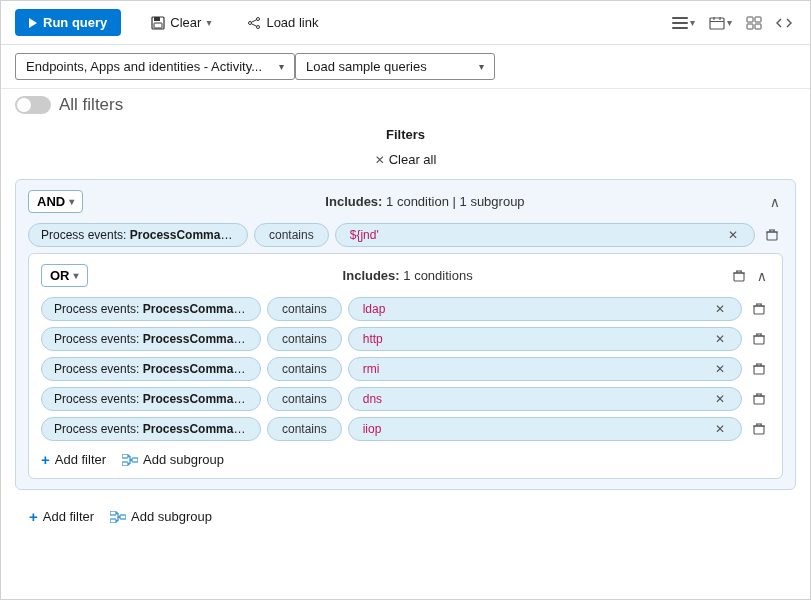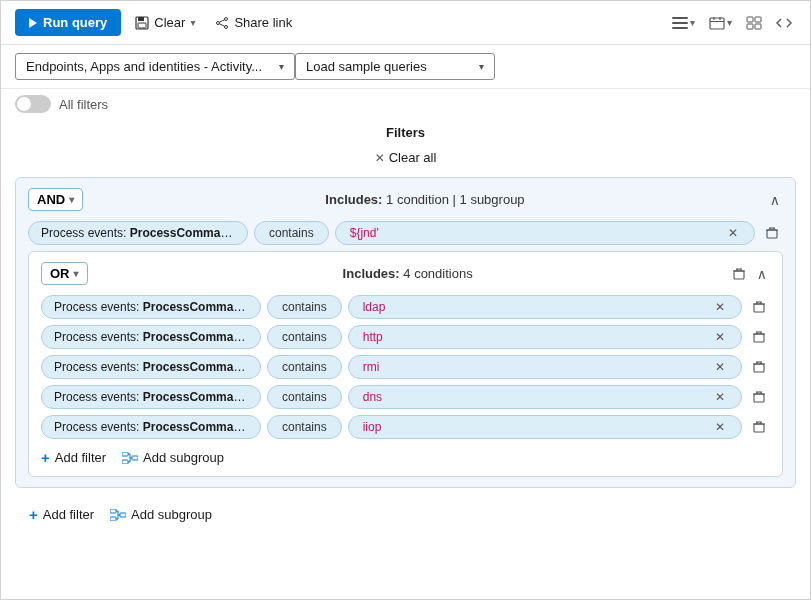--- a/index.html
+++ b/index.html
@@ -19,21 +19,21 @@
       display: flex;
       flex-direction: column;
       background: #fff;
     }
     
     .toolbar {
       display: flex;
       align-items: center;
       padding: 8px 14px;
       border-bottom: 1px solid #e0e0e0;
-      gap: 8px;
+      gap: 24px;
       background: #fff;
     }
     .btn-run {
       display: flex;
       align-items: center;
       gap: 6px;
       background: #0078d4;
       color: #fff;
       border: none;
       border-radius: 4px;
@@ -118,21 +118,21 @@
     .toggle-switch::after {
       content: '';
       width: 14px;
       height: 14px;
       background: #fff;
       border-radius: 50%;
       position: absolute;
       top: 2px;
       left: 2px;
     }
-    .filters-label { font-size: 13px; color: #555; }
+    .filters-label { font-size: 17px; color: #555; }
     
     .filters-heading {
       display: flex;
       align-items: center;
       padding: 6px 14px;
       gap: 10px;
       flex-direction: column;
     }
     .filters-heading-text { font-weight: 600; font-size: 13px; }
     .clear-all-btn {
@@ -321,21 +321,21 @@
     <button class="toolbar-btn">
       <span class="svg-icon">
         <svg width="14" height="14" viewBox="0 0 14 14" fill="none">
           <circle cx="11" cy="3" r="1.5" stroke="#333" stroke-width="1"></circle>
           <circle cx="11" cy="11" r="1.5" stroke="#333" stroke-width="1"></circle>
           <circle cx="3" cy="7" r="1.5" stroke="#333" stroke-width="1"></circle>
           <line x1="4.3" y1="6.3" x2="9.7" y2="3.7" stroke="#333" stroke-width="1"></line>
           <line x1="4.3" y1="7.7" x2="9.7" y2="10.3" stroke="#333" stroke-width="1"></line>
         </svg>
       </span>
-      <span>Share link</span>
+      <span>Load link</span>
     </button>
     <div class="toolbar-right">
       <button class="toolbar-icon-btn">
         <svg width="16" height="14" viewBox="0 0 16 14" fill="none">
           <rect x="0" y="1" width="16" height="2" rx="1" fill="#555"></rect>
           <rect x="0" y="6" width="16" height="2" rx="1" fill="#555"></rect>
           <rect x="0" y="11" width="16" height="2" rx="1" fill="#555"></rect>
         </svg>
         <span class="chev" style="margin-left:2px">▾</span>
       </button>
@@ -430,21 +430,21 @@
 
       <div class="or-block">
         <div class="block-header">
           <button class="logic-badge">
             <span>OR</span>
             <span class="chev">▾</span>
           </button>
           <div>
             <span class="block-info">
               <strong>Includes:</strong>
-              <span>4 conditions</span>
+              <span>1 conditions</span>
             </span>
           </div>
           <div class="block-header-icons">
             <button class="icon-btn delete-btn">
               <svg width="14" height="14" viewBox="0 0 14 14" fill="none">
                 <rect x="2" y="4" width="10" height="8" rx="1" stroke="#555" stroke-width="1.1" fill="none"></rect>
                 <line x1="5" y1="4" x2="5" y2="2" stroke="#555" stroke-width="1.1"></line>
                 <line x1="9" y1="4" x2="9" y2="2" stroke="#555" stroke-width="1.1"></line>
                 <line x1="4" y1="2" x2="10" y2="2" stroke="#555" stroke-width="1.1"></line>
                 <line x1="1" y1="4" x2="13" y2="4" stroke="#555" stroke-width="1.1"></line>

